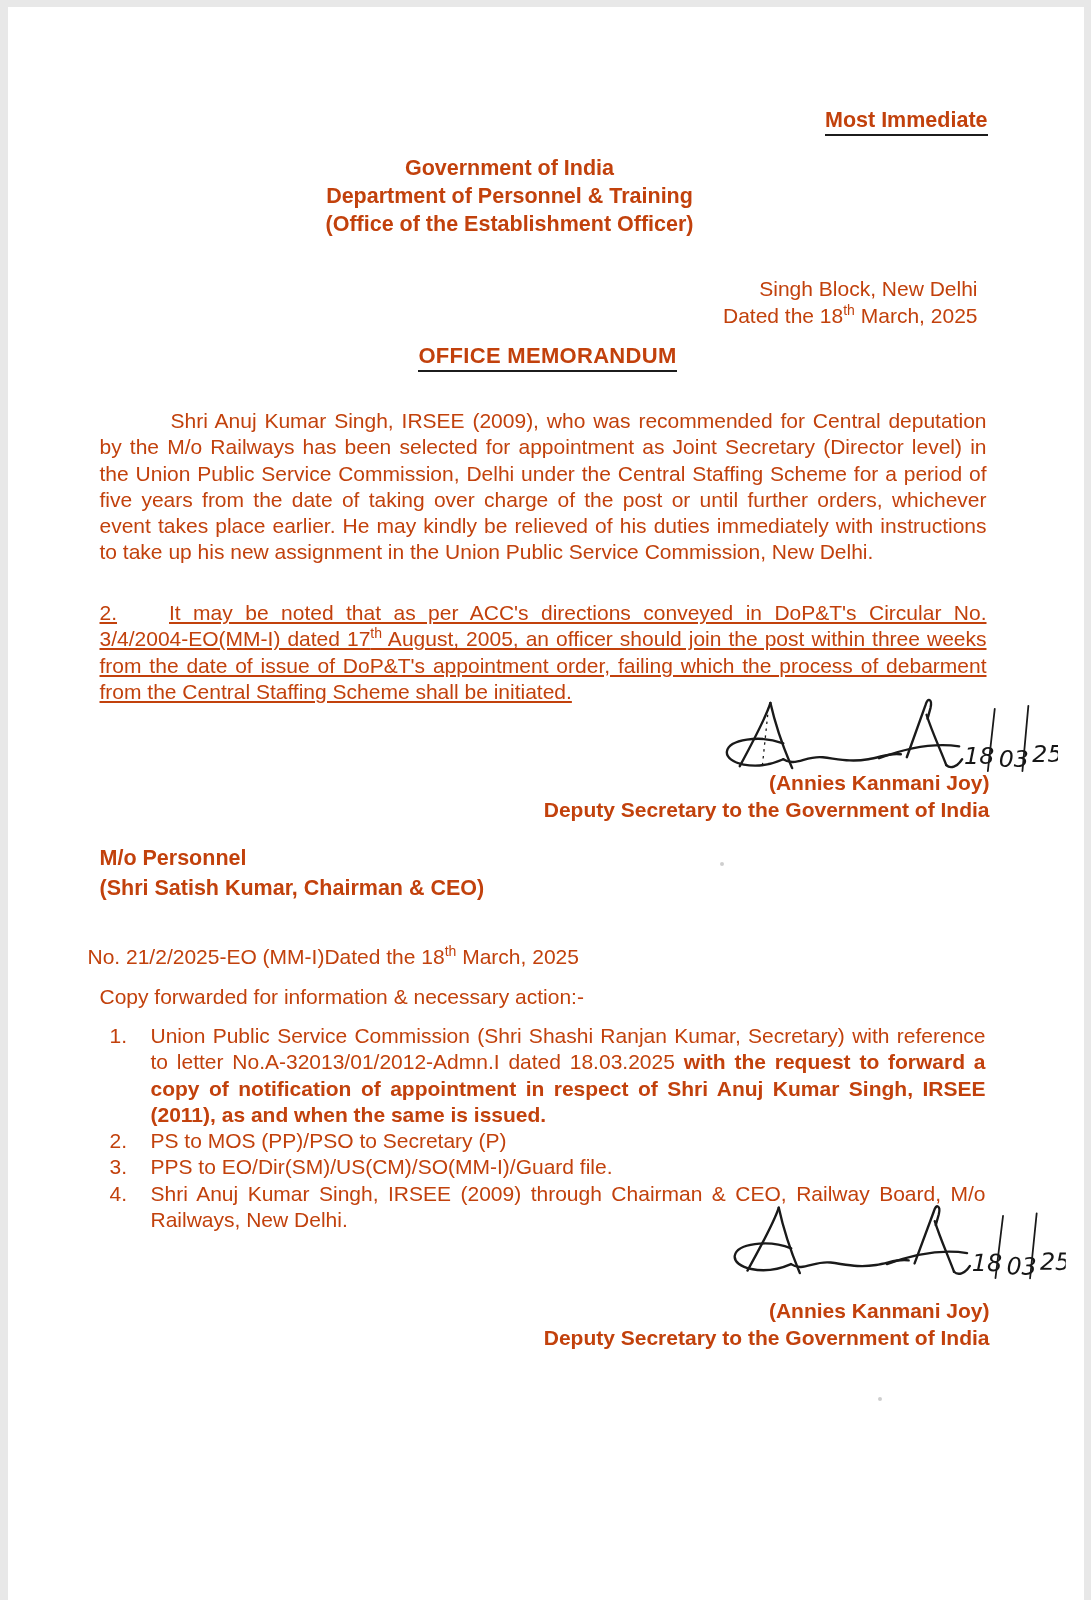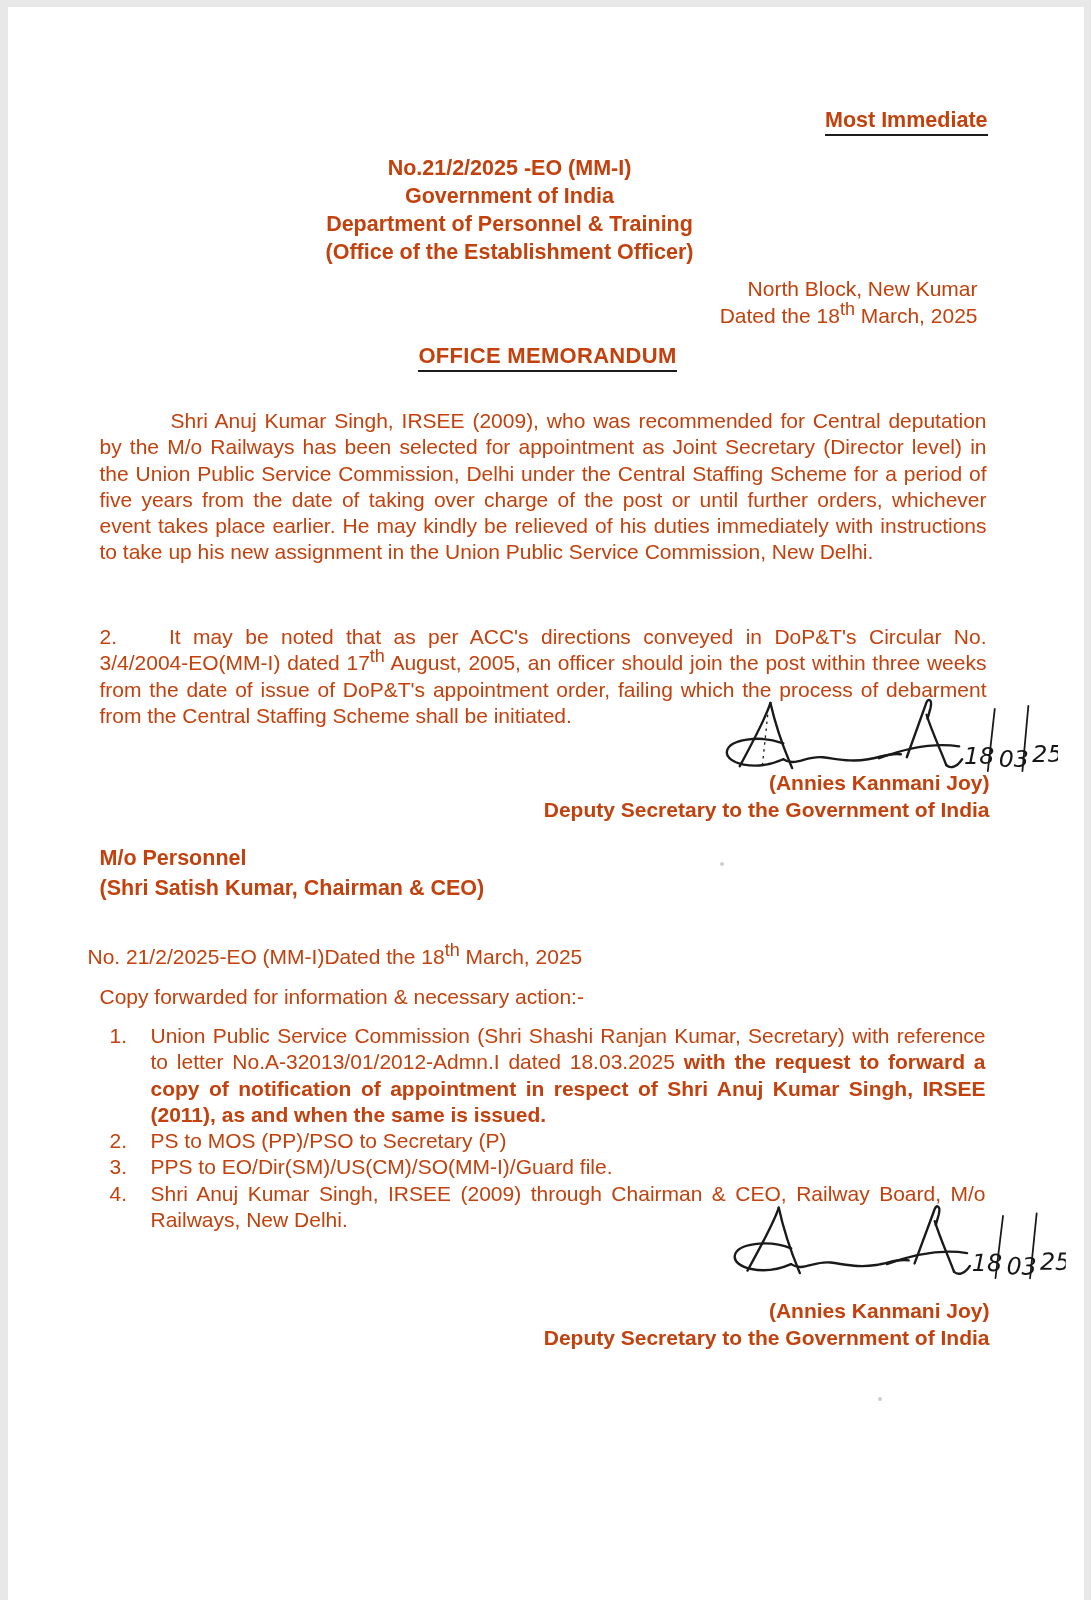--- a/index.html
+++ b/index.html
@@ -9,31 +9,31 @@
     margin:7px auto;
     background:#ffffff;
     font-family:"Liberation Sans","DejaVu Sans",sans-serif;
     color:#c2410c;
     overflow:hidden;
   }
   .abs{position:absolute;}
   .bold{font-weight:bold;}
   .underline{border-bottom:2.5px solid #1c1c1c;padding-bottom:2px;}
   .body-text{font-size:21px;line-height:26.3px;}
-  sup.th{font-size:18px;vertical-align:super;line-height:0;}
+  sup.th{font-size:14px;vertical-align:super;line-height:0;}
 
   .priority{top:101px;right:96px;font-size:21.5px;}
   .letterhead{top:147px;left:92px;width:820px;text-align:center;
               font-size:21.5px;line-height:28px;font-weight:bold;}
   .place-date{top:268px;right:106px;text-align:right;font-size:21px;line-height:27px;}
   .memo-title{top:336px;left:92px;width:896px;text-align:center;font-size:22px;letter-spacing:.3px;}
   .memo-title span{border-bottom:2.5px solid #1c1c1c;padding-bottom:2px;}
 
   .para1{top:401px;left:92px;width:887px;text-align:justify;text-indent:71px;}
-  .para2{top:617px;left:92px;width:887px;text-align:justify;}
+  .para2{top:593px;left:92px;width:887px;text-align:justify;text-decoration:underline;}
   .num-gap{display:inline-block;width:52px;}
 
   .sig-svg{width:336px;height:87px;}
   .sig1{top:686px;left:714px;}
   .sig2{top:1192px;left:722px;transform:rotate(.6deg);}
   .ink{fill:none;stroke:#1a1a1a;stroke-width:2.4;stroke-linecap:round;stroke-linejoin:round;}
   .ink-dot{fill:none;stroke:#1a1a1a;stroke-width:1.3;stroke-dasharray:2.5 4.5;}
   .hand-date{font-family:"DejaVu Sans",sans-serif;font-style:italic;font-size:24px;fill:#161616;}
 
   .sig-block{right:94px;width:480px;text-align:right;font-size:21px;line-height:27px;font-weight:bold;}
@@ -58,28 +58,27 @@
 </head>
 <body>
 
 <div class="page">
 
   <div class="abs priority bold">
     <span class="underline">Most Immediate</span>
   </div>
 
   <div class="abs letterhead">
-    <div>No.21/2/2025 -EO (MM-I)</div>
     <div>Government of India</div>
     <div>Department of Personnel &amp; Training</div>
     <div>(Office of the Establishment Officer)</div>
   </div>
 
   <div class="abs place-date">
-    <div>North Block, New Kumar</div>
+    <div>Singh Block, New Delhi</div>
     <div>
       <span>Dated the 18</span><sup class="th">th</sup><span> March, 2025</span>
     </div>
   </div>
 
   <div class="abs memo-title bold">
     <span>OFFICE MEMORANDUM</span>
   </div>
 
   <div class="abs para1 body-text">Shri Anuj Kumar Singh, IRSEE (2009), who was recommended for Central deputation by the M/o Railways has been selected for appointment as Joint Secretary (Director level) in the Union Public Service Commission, Delhi under the Central Staffing Scheme for a period of five years from the date of taking over charge of the post or until further orders, whichever event takes place earlier. He may kindly be relieved of his duties immediately with instructions to take up his new assignment in the Union Public Service Commission, New Delhi.</div>

